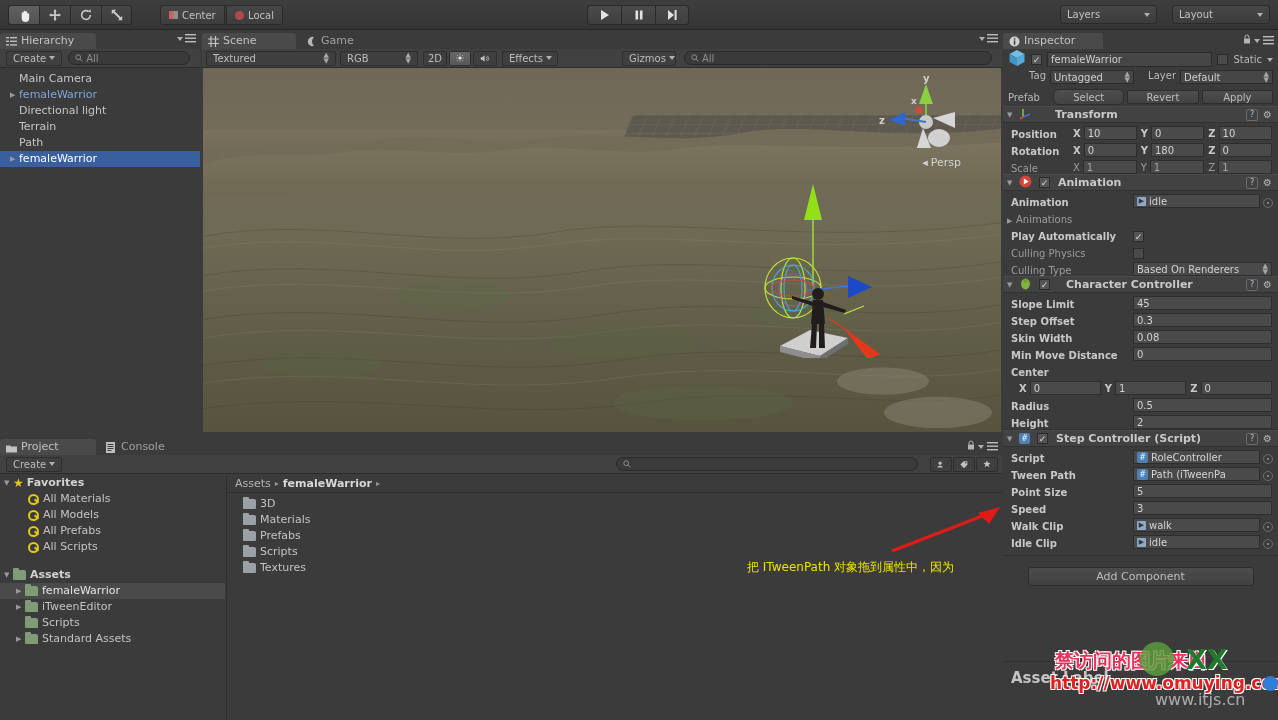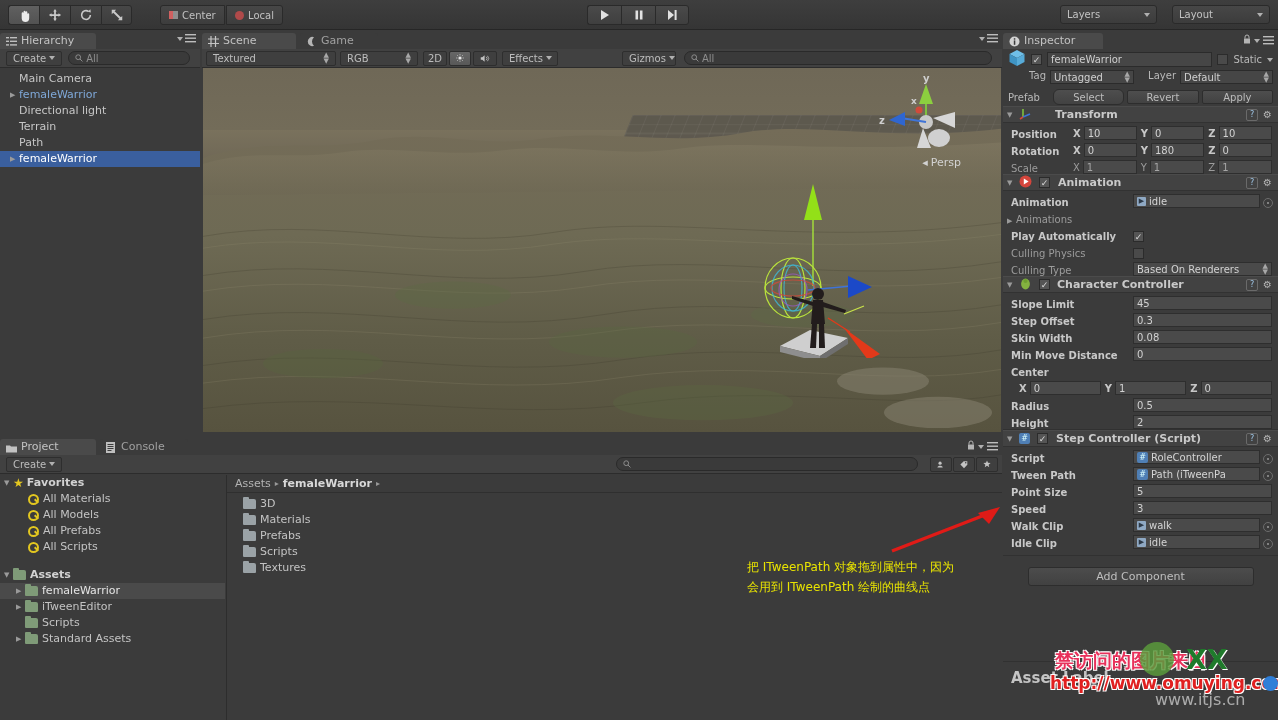--- a/index.html
+++ b/index.html
@@ -599,21 +599,20 @@
     </div>
 
   </div>
 
   <svg id="arrow" viewBox="0 0 112 48">
     <line x1="2" y1="46" x2="100" y2="8" stroke="#e01b17" stroke-width="3.4"></line>
     <path d="M110 2 L88 8 L99 19 Z" fill="#e01b17"></path>
   </svg>
   <div id="annot">
     <div>把 ITweenPath 对象拖到属性中，因为</div>
-    <div>会用到 ITweenPath 绘制的曲线点</div>
   </div>
 
   <div id="inspector" class="panel">
     <div class="tabbar">
       <div class="tab" style="left:0;width:100px;">
         <span class="tabicon">
           <svg width="11" height="11" viewBox="0 0 11 11">
               <circle cx="5.5" cy="5.5" r="5" fill="#d2d2d2"></circle>
               <rect x="4.8" y="4.4" width="1.5" height="4.4" fill="#3b3b3b"></rect>
               <rect x="4.8" y="2.2" width="1.5" height="1.5" fill="#3b3b3b"></rect>
@@ -788,21 +787,21 @@
 
     <div class="comp-hdr">
       <span class="foldarrow open"></span>
       <span>
         <svg width="13" height="13" viewBox="0 0 13 13">
             <ellipse cx="6.5" cy="7" rx="4.4" ry="5.4" fill="#8fc740" opacity=".85"></ellipse>
             <circle cx="6.5" cy="4" r="2.1" fill="#6fa030"></circle>
           </svg>
       </span>
       <span class="chk" style="margin-left:4px;">✓</span>
-      <span class="bold" style="margin-left:4px;font-size:11px;">Character Controller</span>
+      <span class="bold" style="margin-left:13px;font-size:11px;">Character Controller</span>
       <span style="margin-left:auto;display:flex;gap:5px;padding-right:6px;">
         <span class="help">?</span>
         <span class="gear">⚙</span>
       </span>
     </div>
     <div id="cc-rows">
         <div class="irow">
           <span class="iname" style="overflow: hidden; white-space: nowrap;">Slope Limit</span>
           <div class="ifield">45</div>
         </div>

